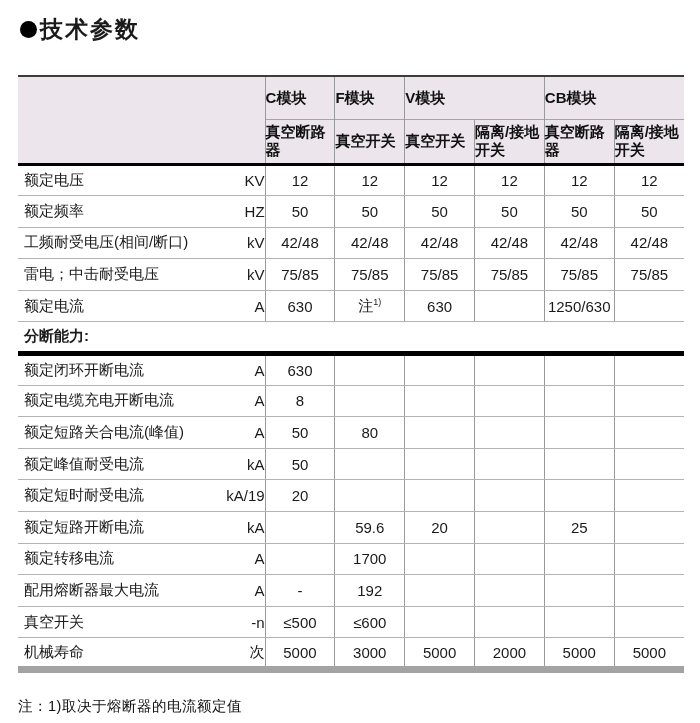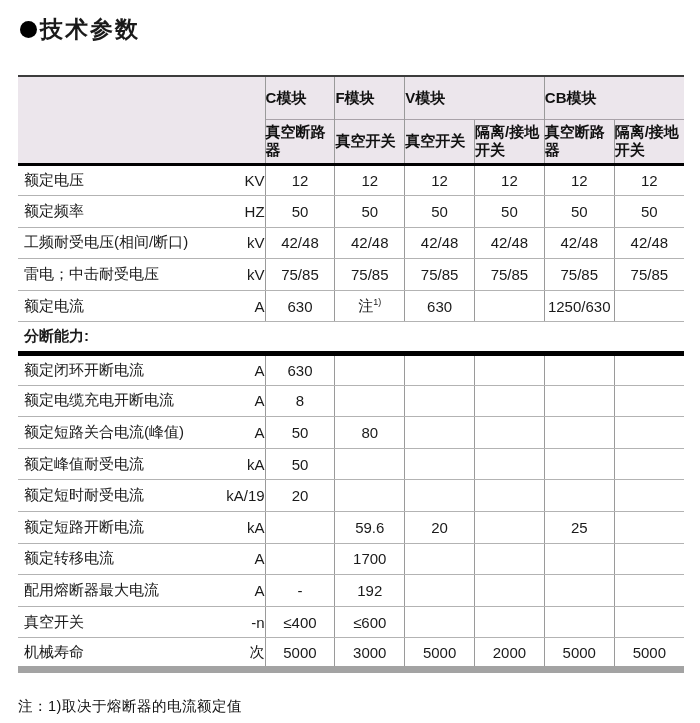--- a/index.html
+++ b/index.html
@@ -243,21 +243,21 @@
           <td class="val">-</td>
           <td class="val">192</td>
           <td class="val"></td>
           <td class="val"></td>
           <td class="val"></td>
           <td class="val"></td>
         </tr>
         <tr>
           <td class="param">真空开关</td>
           <td class="unit">-n</td>
-          <td class="val">≤400</td>
+          <td class="val">≤500</td>
           <td class="val">≤600</td>
           <td class="val"></td>
           <td class="val"></td>
           <td class="val"></td>
           <td class="val"></td>
         </tr>
         <tr>
           <td class="param">机械寿命</td>
           <td class="unit">次</td>
           <td class="val">5000</td>

